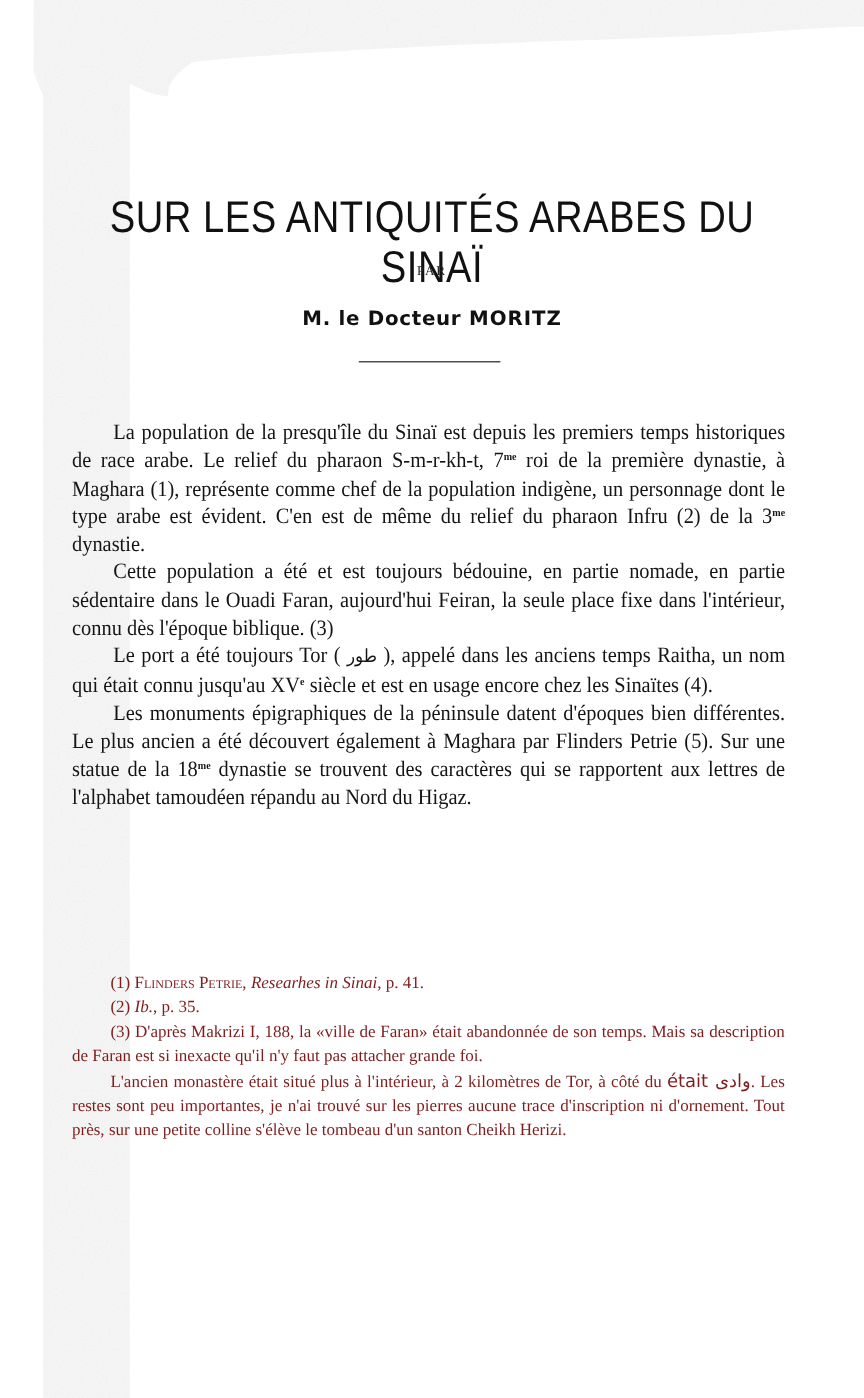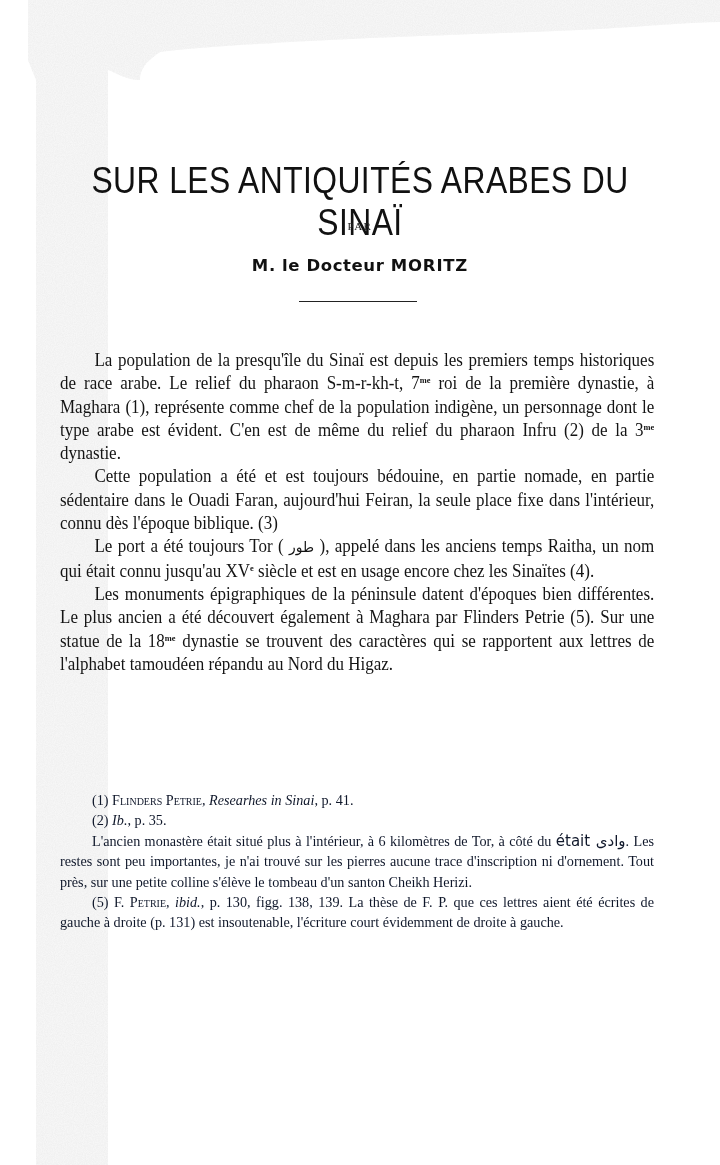--- a/index.html
+++ b/index.html
@@ -44,23 +44,23 @@
   .body-text {
     position: absolute; left: 60px; top: 349px; width: 594px;
     font-size: 18.3px; line-height: 23.3px; text-align: justify;
     color: #141414;
     transform: scaleX(0.93); transform-origin: 0 0;
     width: 639px;
   }
   .body-text p { margin: 0; text-indent: 37px; }
   sup { font-size: 9px; vertical-align: 6px; line-height: 0; font-weight: bold; }
   .notes {
-    position: absolute; left: 60px; top: 790px; width: 594px;
+    position: absolute; left: 60px; top: 809px; width: 594px;
     font-size: 14.2px; line-height: 20.4px; text-align: justify;
-    color: #0f172a;
+    color: #7f1d1d;
   }
   .notes p { margin: 0; text-indent: 32px; }
   .sc-small { font-variant: small-caps; }
   .ar { font-family: "DejaVu Sans", sans-serif; font-size: 15px; direction: rtl; unicode-bidi: embed; }
 </style>
 </head>
 <body>
 
 <svg class="paper-band" width="720" height="1165" viewBox="0 0 720 1165">
   <defs>
@@ -86,16 +86,16 @@
   <div class="body-text">
     <p><span>La population de la presqu'île du Sinaï est depuis les premiers temps historiques de race arabe. Le relief du pharaon S-m-r-kh-t, 7</span><sup>me</sup><span> roi de la première dynastie, à Maghara (1), représente comme chef de la population indigène, un personnage dont le type arabe est évident. C'en est de même du relief du pharaon Infru (2) de la 3</span><sup>me</sup><span> dynastie.</span></p>
     <p>Cette population a été et est toujours bédouine, en partie nomade, en partie sédentaire dans le Ouadi Faran, aujourd'hui Feiran, la seule place fixe dans l'intérieur, connu dès l'époque biblique. (3)</p>
     <p><span>Le port a été toujours Tor ( </span><span class="ar">طور</span><span> ), appelé dans les anciens temps Raitha, un nom qui était connu jusqu'au XV</span><sup>e</sup><span> siècle et est en usage encore chez les Sinaïtes (4).</span></p>
     <p><span>Les monuments épigraphiques de la péninsule datent d'époques bien différentes. Le plus ancien a été découvert également à Maghara par Flinders Petrie (5). Sur une statue de la 18</span><sup>me</sup><span> dynastie se trouvent des caractères qui se rapportent aux lettres de l'alphabet tamoudéen répandu au Nord du Higaz.</span></p>
   </div>
 
   <div class="notes">
     <p><span>(1)</span> <span class="sc-small">Flinders Petrie</span>, <i>Researhes in Sinai</i><span>, p. 41.</span></p>
     <p><span>(2)</span> <i>Ib.</i><span>, p. 35.</span></p>
-    <p><span>L'ancien monastère était situé plus à l'intérieur, à 6 kilomètres de Tor, à côté du </span><span class="ar">وادى était</span><span>. Les restes sont peu importantes, je n'ai trouvé sur les pierres aucune trace d'inscription ni d'ornement. Tout près, sur une petite colline s'élève le tombeau d'un santon Cheikh Herizi.</span></p>
-    <p><span>(5)</span> <span class="sc-small">F. Petrie</span>, <i>ibid.</i><span>, p. 130, figg. 138, 139. La thèse de F. P. que ces lettres aient été écrites de gauche à droite (p. 131) est insoutenable, l'écriture court évidemment de droite à gauche.</span></p>
+    <p><span>(3)</span> <span>D'après Makrizi I, 188, la «ville de Faran» était abandonnée de son temps. Mais sa description de Faran est si inexacte qu'il n'y faut pas attacher grande foi.</span></p>
+    <p><span>L'ancien monastère était situé plus à l'intérieur, à 2 kilomètres de Tor, à côté du </span><span class="ar">وادى était</span><span>. Les restes sont peu importantes, je n'ai trouvé sur les pierres aucune trace d'inscription ni d'ornement. Tout près, sur une petite colline s'élève le tombeau d'un santon Cheikh Herizi.</span></p>
   </div>
 </div>
 
 </body></html>

